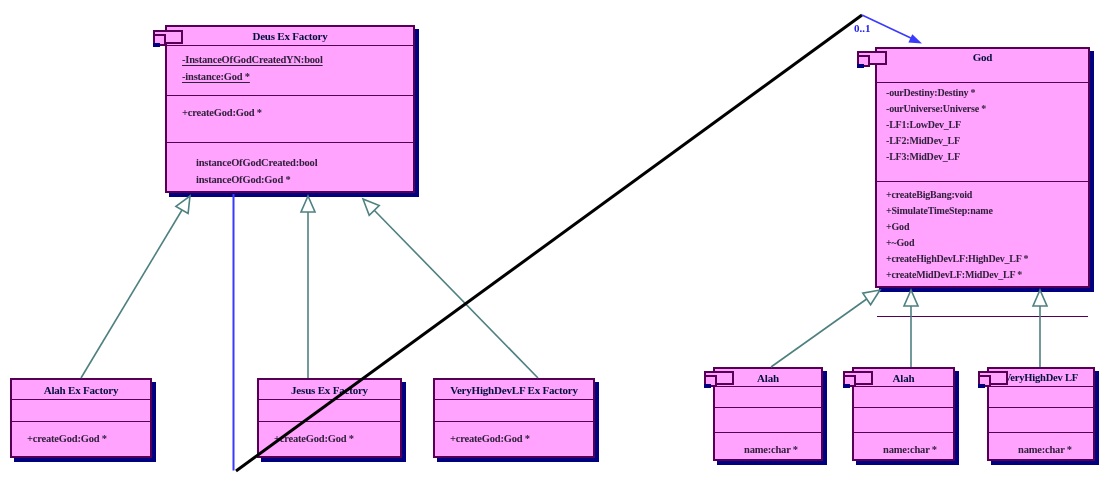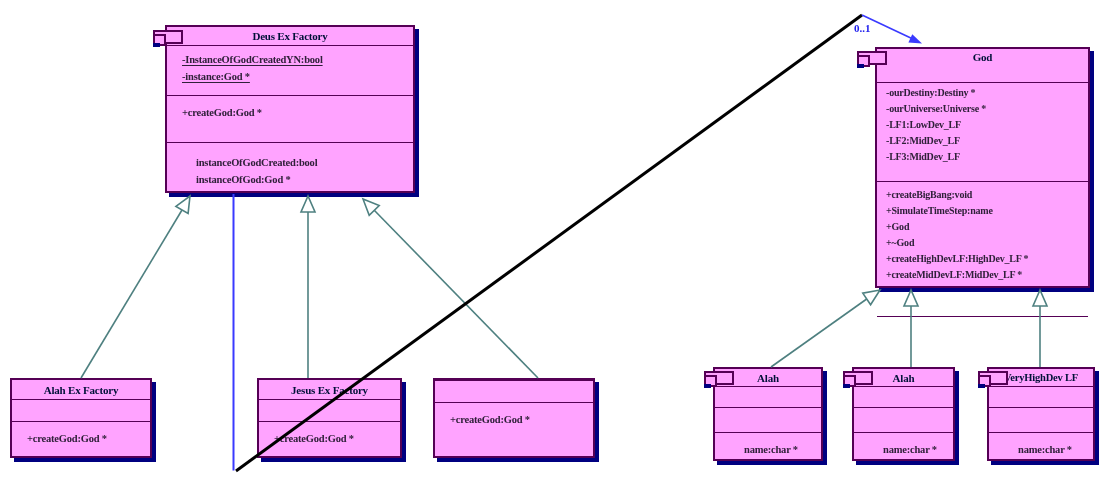--- a/index.html
+++ b/index.html
@@ -97,20 +97,21 @@
 
   <div class="uml-class" style="left:257px;top:378px;width:145px;height:80px;">
     <div class="cls-title" style="height:19px;">Jesus Ex Factory</div>
     <div class="cls-sec" style="height:22px;"></div>
     <div class="cls-sec grow pt-md">
         <div class="row">+createGod:God *</div>
       </div>
   </div>
 
   <div class="uml-class" style="left:433px;top:378px;width:162px;height:80px;">
+    <div class="cls-title" style="height:19px;">VeryHighDevLF Ex Factory</div>
     <div class="cls-sec" style="height:22px;"></div>
     <div class="cls-sec grow pt-md">
         <div class="row">+createGod:God *</div>
       </div>
   </div>
 
   <div class="uml-class" style="left:713px;top:367px;width:110px;height:94px;">
     <span class="cls-icon" style="left:-11px;top:2px;"></span>
     <div class="cls-title" style="height:17px;">Alah</div>
     <div class="cls-sec" style="height:21px;"></div>

